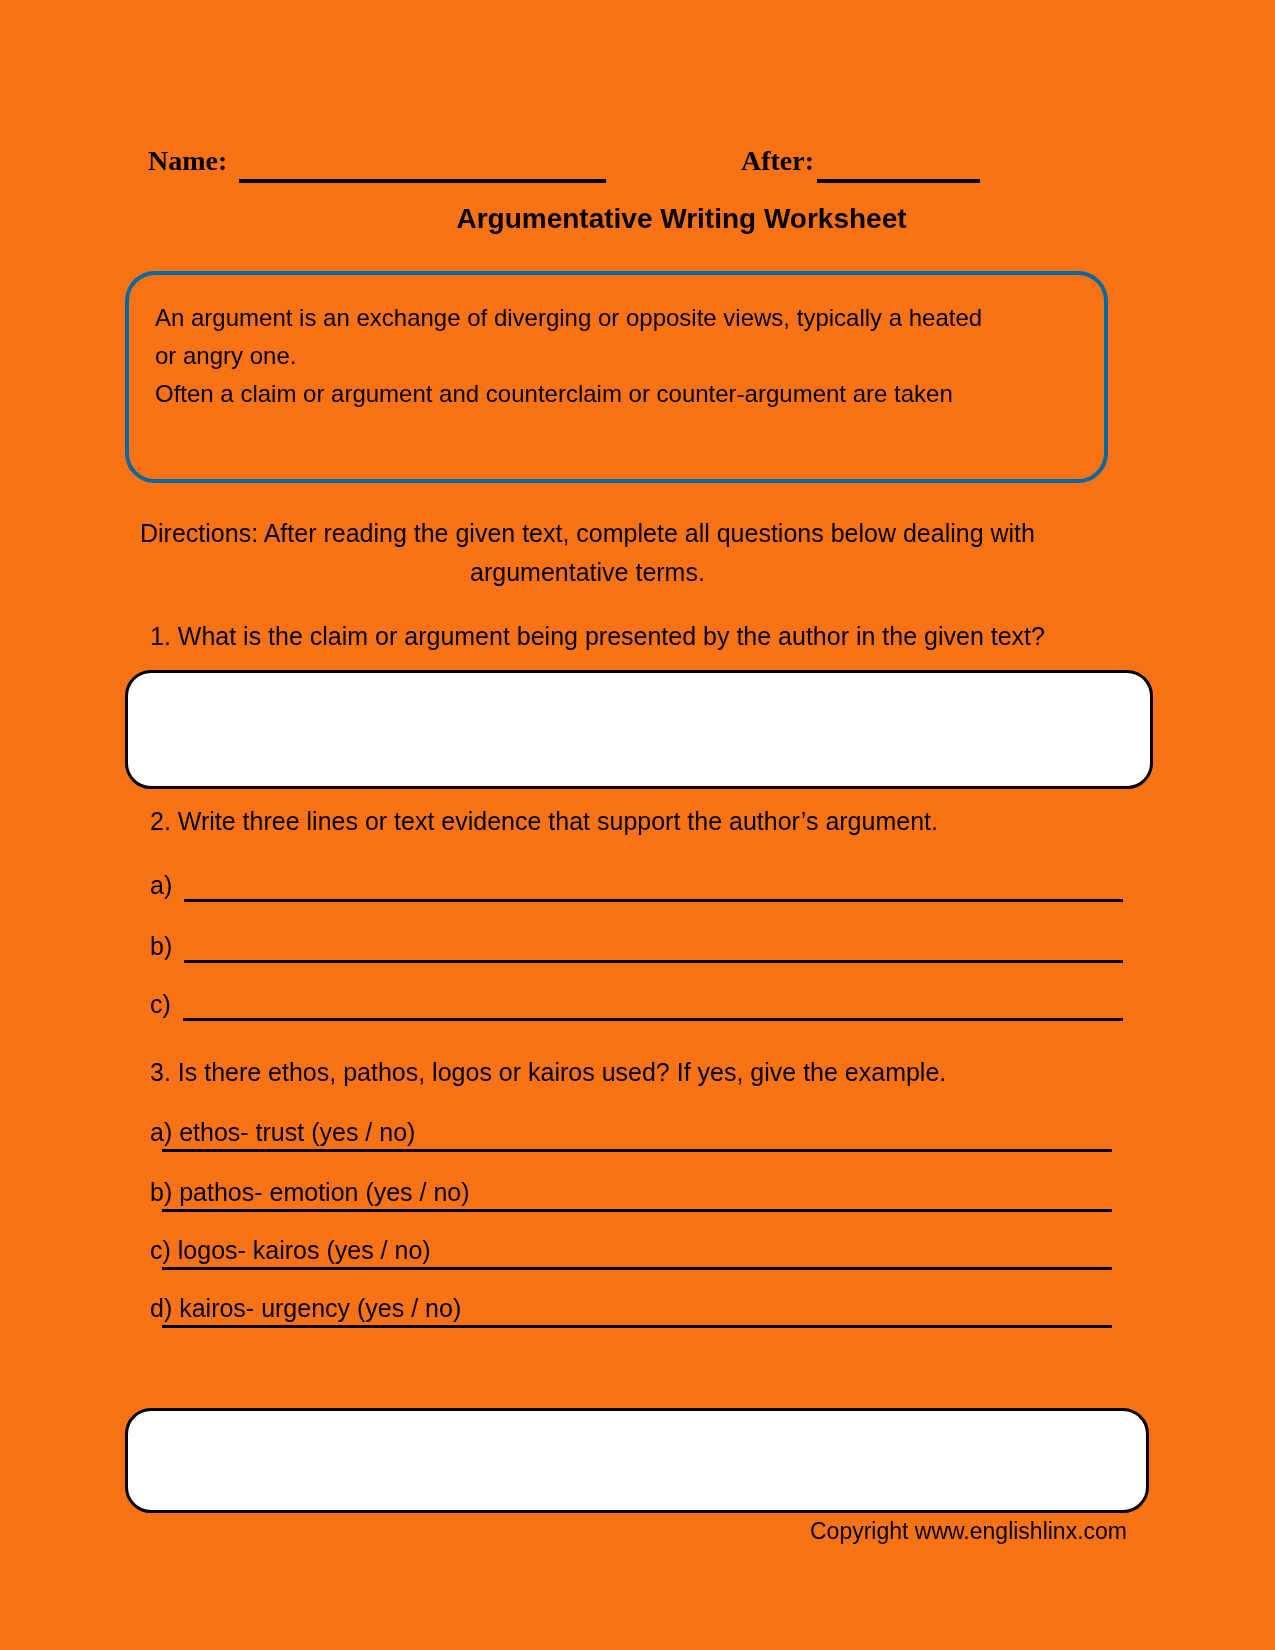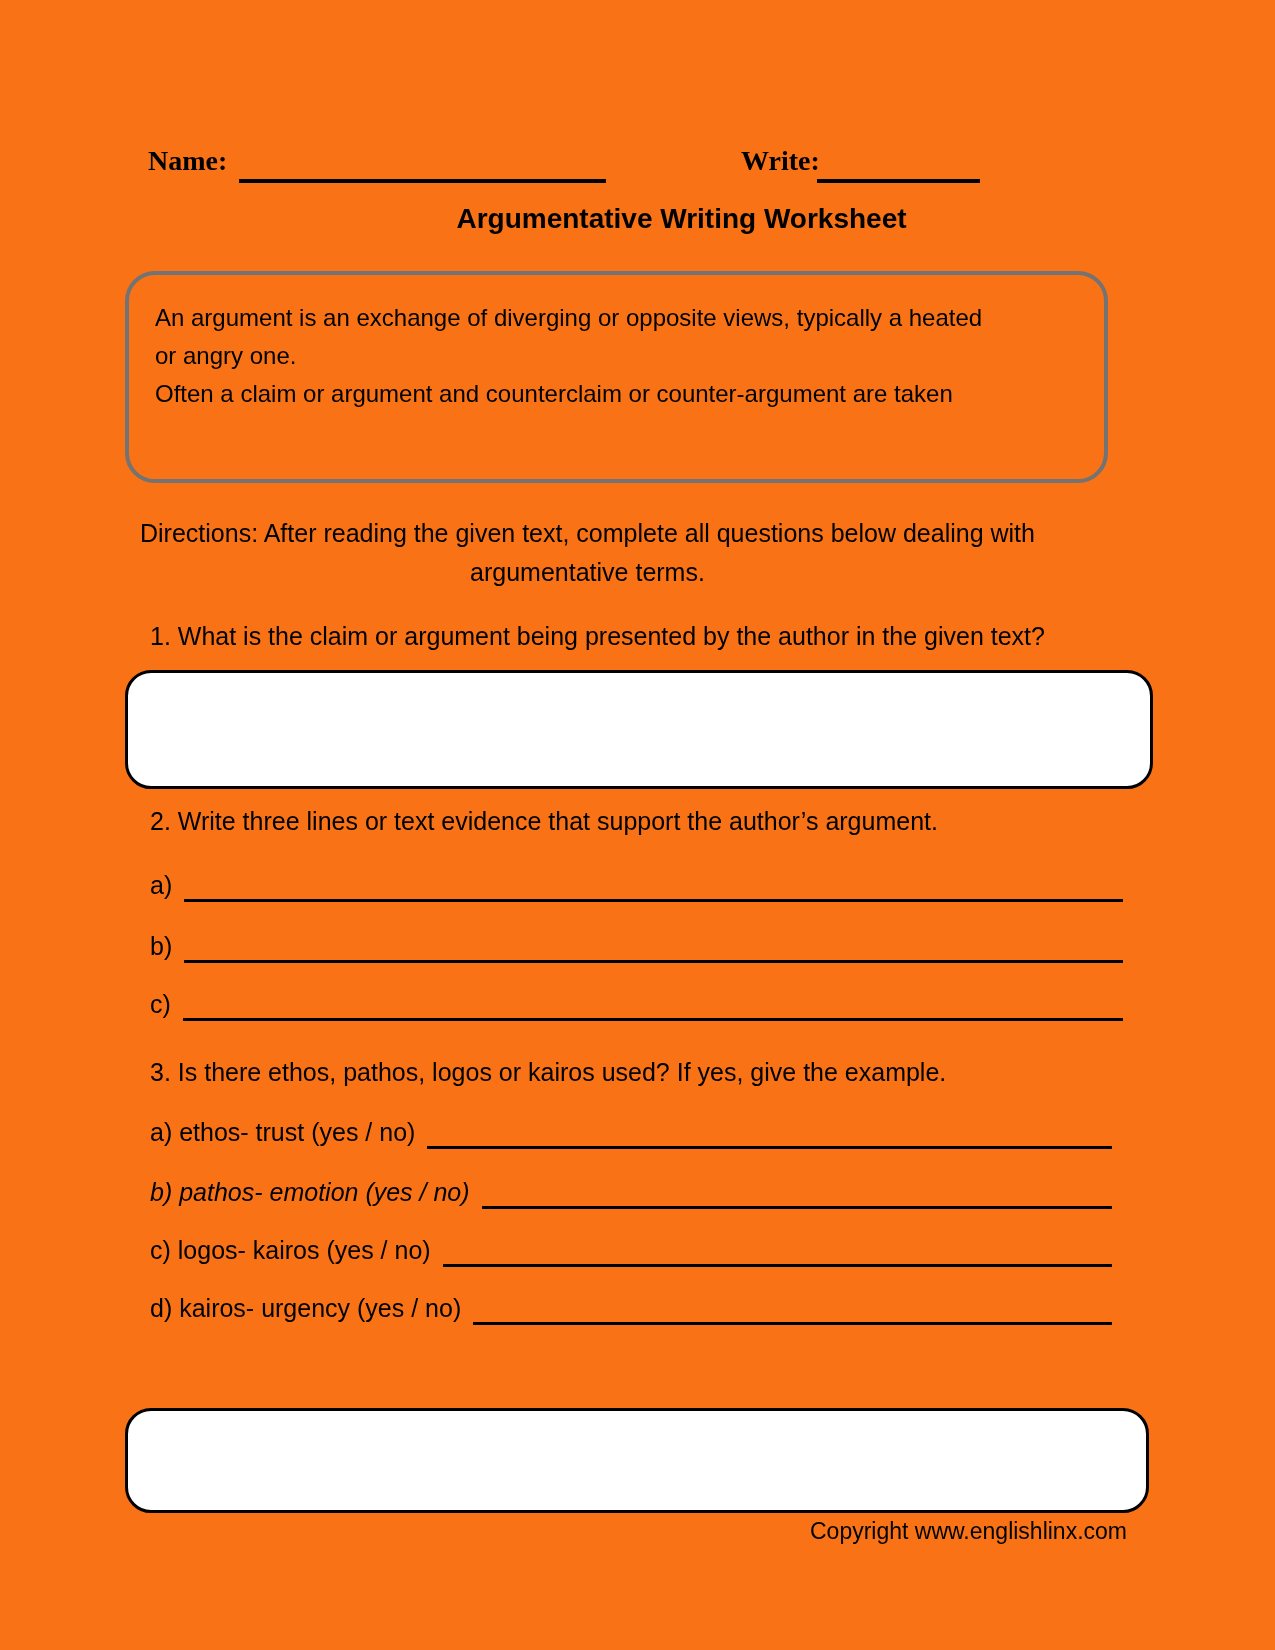--- a/index.html
+++ b/index.html
@@ -42,21 +42,21 @@
     white-space: nowrap;
     margin-left: 44px;
   }
 
   
   .def-box {
     position: absolute;
     left: 125px; top: 271px;
     width: 983px; height: 212px;
     box-sizing: border-box;
-    border: 4px solid #737373;
+    border: 4px solid #0369a1;
     border-radius: 30px;
     padding: 24px 18px 0 26px;
     font-size: 24px;
   }
   .def-line {
     height: 38px;
     line-height: 38px;
     white-space: nowrap;
   }
 
@@ -103,23 +103,23 @@
   }
   .blank-row .wline {
     flex: 1;
     margin-left: 12px;
     border-bottom: 3px solid #000;
   }
   .q2-row { width: 973px; }
   .q2-row-a { top: 868px; }
   .q2-row-b { top: 929px; }
   .q2-row-c { top: 987px; }
-  .q3-row { width: 962px; }
+  .q3-row { width: 962px; flex-direction: column; }
   .q3-row-a { top: 1115px; }
-  .q3-row-b { top: 1175px; font-style: italic; }
+  .q3-row-b { top: 1175px; }
   .q3-row-c { top: 1233px; }
   .q3-row-d { top: 1291px; }
 
   
   .copyright {
     position: absolute;
     left: 0; right: 148px;
     top: 1518px;
     text-align: right;
     font-size: 23px;
@@ -127,21 +127,21 @@
     margin-left: 48px;
   }
 </style>
 </head>
 <body>
 
 <div class="page">
 
   <span class="hdr-label name-label">Name:</span>
   <span class="hdr-line name-line"></span>
-  <span class="hdr-label date-label">Write:</span>
+  <span class="hdr-label date-label">After:</span>
   <span class="hdr-line date-line"></span>
 
   <div class="title">Argumentative Writing Worksheet</div>
 
   <div class="def-box">
     <div class="def-line">An argument is an exchange of diverging or opposite views, typically a heated</div>
     <div class="def-line">or angry one.</div>
     <div class="def-line">Often a claim or argument and counterclaim or counter-argument are taken</div>
   </div>
 

